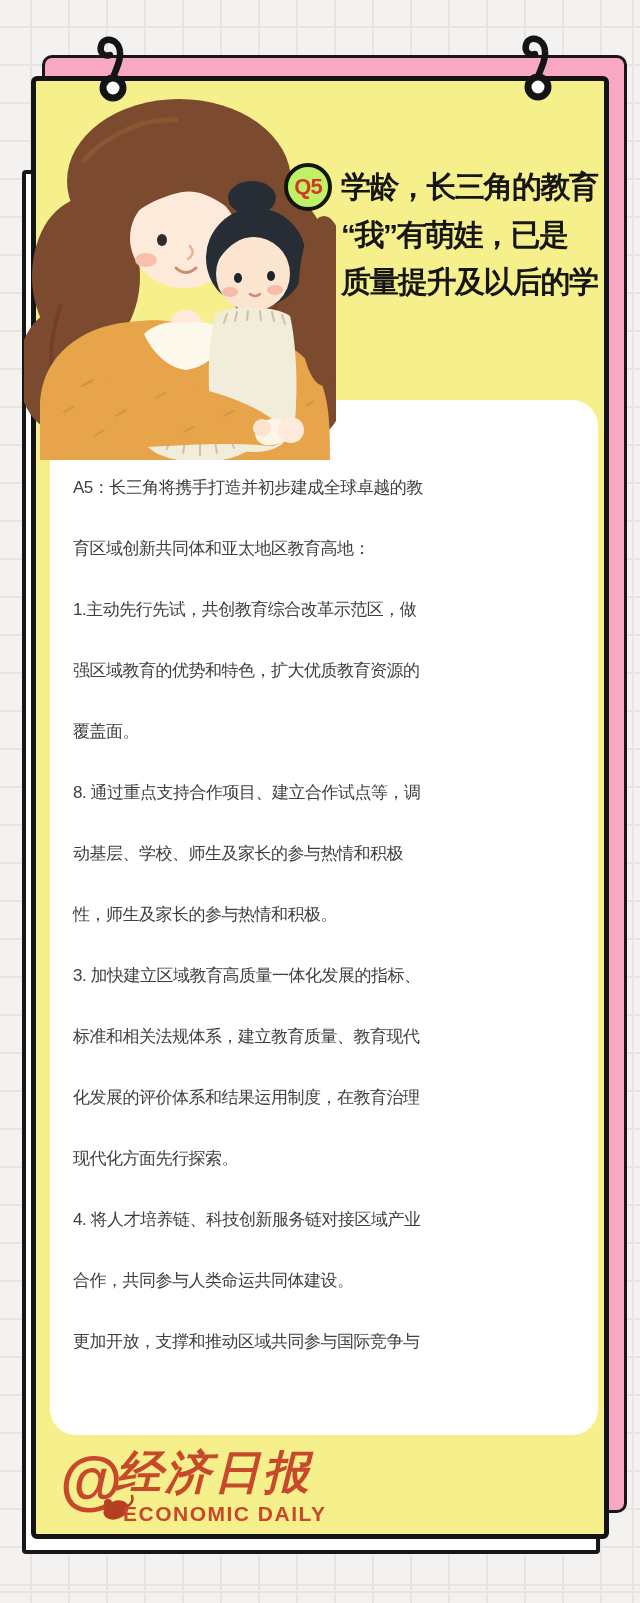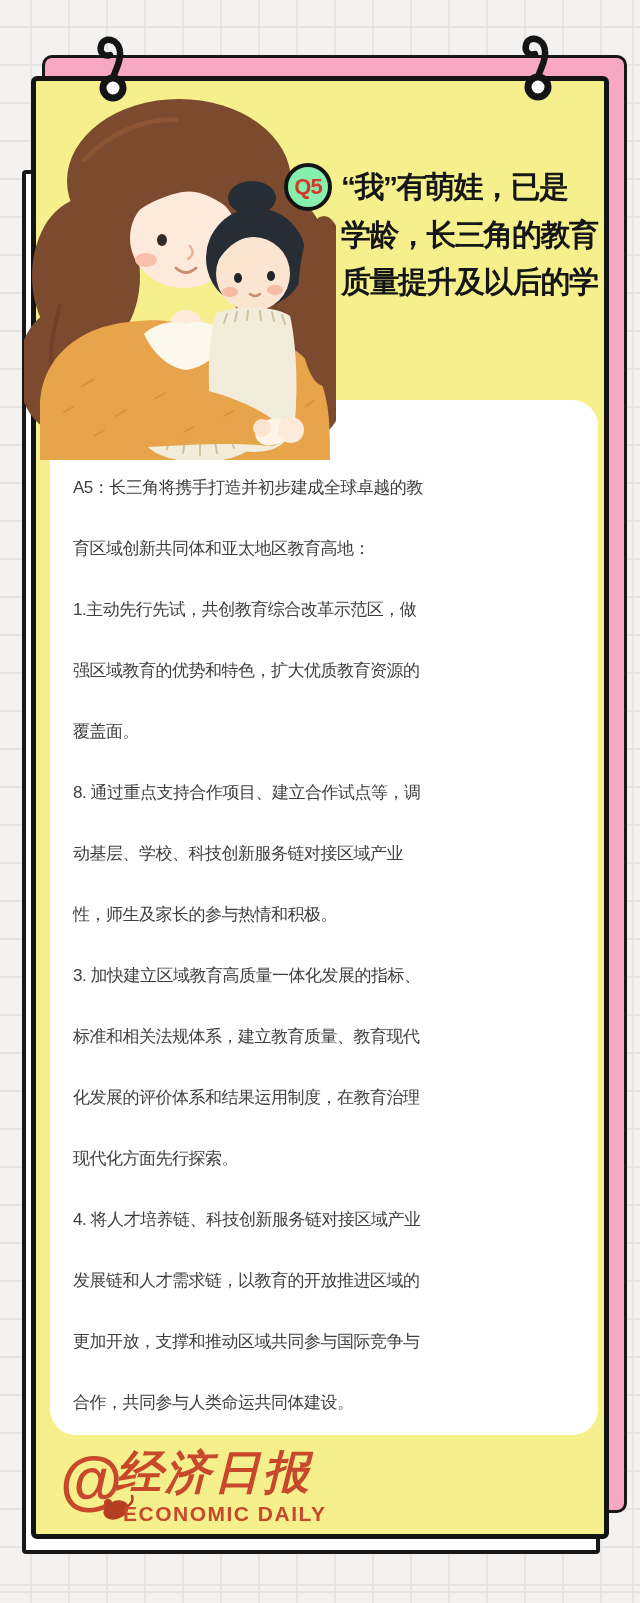--- a/index.html
+++ b/index.html
@@ -31,21 +31,21 @@
     position:absolute;left:31px;top:76px;width:578px;height:1463px;
     background:#f6f08c;border:5px solid #141414;border-radius:6px;box-sizing:border-box;
   }
   
   .ring{position:absolute;width:52px;height:74px;}
   .ring.left{left:89px;top:28px;}
   .ring.right{left:514px;top:27px;}
   
   .q-badge{
     position:absolute;left:284px;top:163px;width:48px;height:48px;border-radius:50%;
-    background:#86efac;border:4px solid #141414;box-sizing:border-box;
+    background:#bef264;border:4px solid #141414;box-sizing:border-box;
     display:flex;align-items:center;justify-content:center;
     color:#d4382c;font-size:22px;font-weight:bold;letter-spacing:-1px;
   }
   
   .question{
     position:absolute;left:341px;top:163px;width:268px;
     font-size:30px;font-weight:bold;line-height:47.5px;letter-spacing:-1.5px;
     color:#161616;
   }
   .question .q-line{white-space:nowrap;}
@@ -182,42 +182,41 @@
       <path d="M40,326 l9,-5"></path>
         <path d="M160,346 l9,-5"></path>
     </g>
   </svg>
 
   <div class="q-badge">
     <span>Q5</span>
   </div>
 
   <div class="question">
+    <div class="q-line">学龄，长三角的教育</div>
     <div class="q-line">“我”有萌娃，已是</div>
-    <div class="q-line">学龄，长三角的教育</div>
     <div class="q-line">质量提升及以后的学</div>
   </div>
 
   <div class="answer">
     <div class="a-line">A5：长三角将携手打造并初步建成全球卓越的教</div>
     <div class="a-line">育区域创新共同体和亚太地区教育高地：</div>
     <div class="a-line">1.主动先行先试，共创教育综合改革示范区，做</div>
     <div class="a-line">强区域教育的优势和特色，扩大优质教育资源的</div>
     <div class="a-line">覆盖面。</div>
     <div class="a-line">8. 通过重点支持合作项目、建立合作试点等，调</div>
-    <div class="a-line">动基层、学校、科技创新服务链对接区域产业</div>
+    <div class="a-line">动基层、学校、师生及家长的参与热情和积极</div>
     <div class="a-line">性，师生及家长的参与热情和积极。</div>
     <div class="a-line">3. 加快建立区域教育高质量一体化发展的指标、</div>
     <div class="a-line">标准和相关法规体系，建立教育质量、教育现代</div>
     <div class="a-line">化发展的评价体系和结果运用制度，在教育治理</div>
     <div class="a-line">现代化方面先行探索。</div>
     <div class="a-line">4. 将人才培养链、科技创新服务链对接区域产业</div>
-    <div class="a-line">发展链和人才需求链，以教育的开放推进区域的</div>
+    <div class="a-line">合作，共同参与人类命运共同体建设。</div>
     <div class="a-line">更加开放，支撑和推动区域共同参与国际竞争与</div>
-    <div class="a-line">合作，共同参与人类命运共同体建设。</div>
   </div>
 
   <div class="footer">
     <span class="at">@</span>
     <span class="cn">经济日报</span>
     <svg class="mouse" viewBox="0 0 34 28">
       <ellipse cx="16" cy="16" rx="13" ry="9" fill="#b53f21" transform="rotate(-22 16 16)"></ellipse>
       <circle cx="8" cy="9" r="4" fill="#b53f21"></circle>
       <path d="M28,12 q6,-4 4,-10" fill="none" stroke="#b53f21" stroke-width="2.5" stroke-linecap="round"></path>
     </svg>

